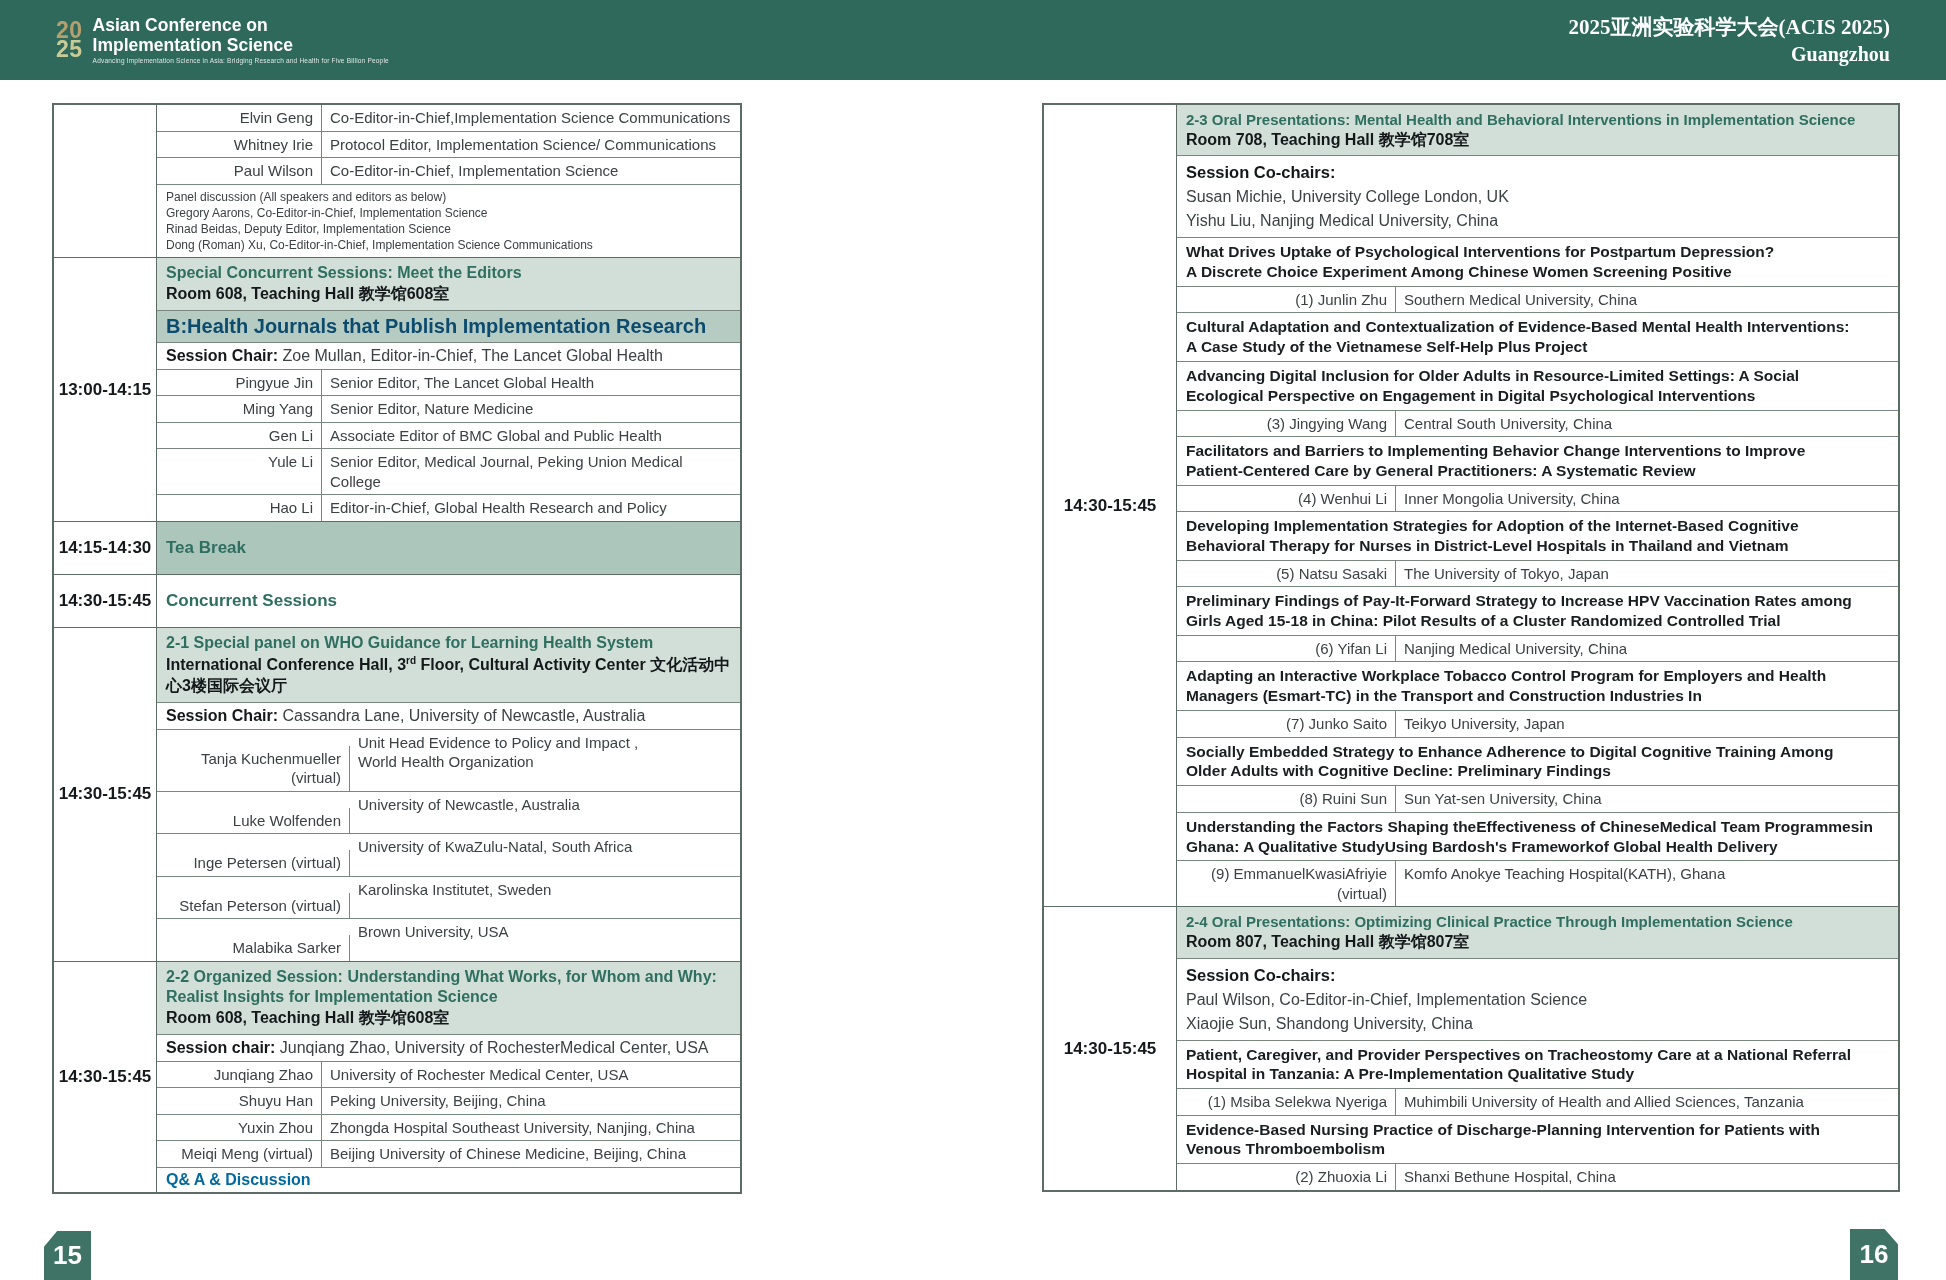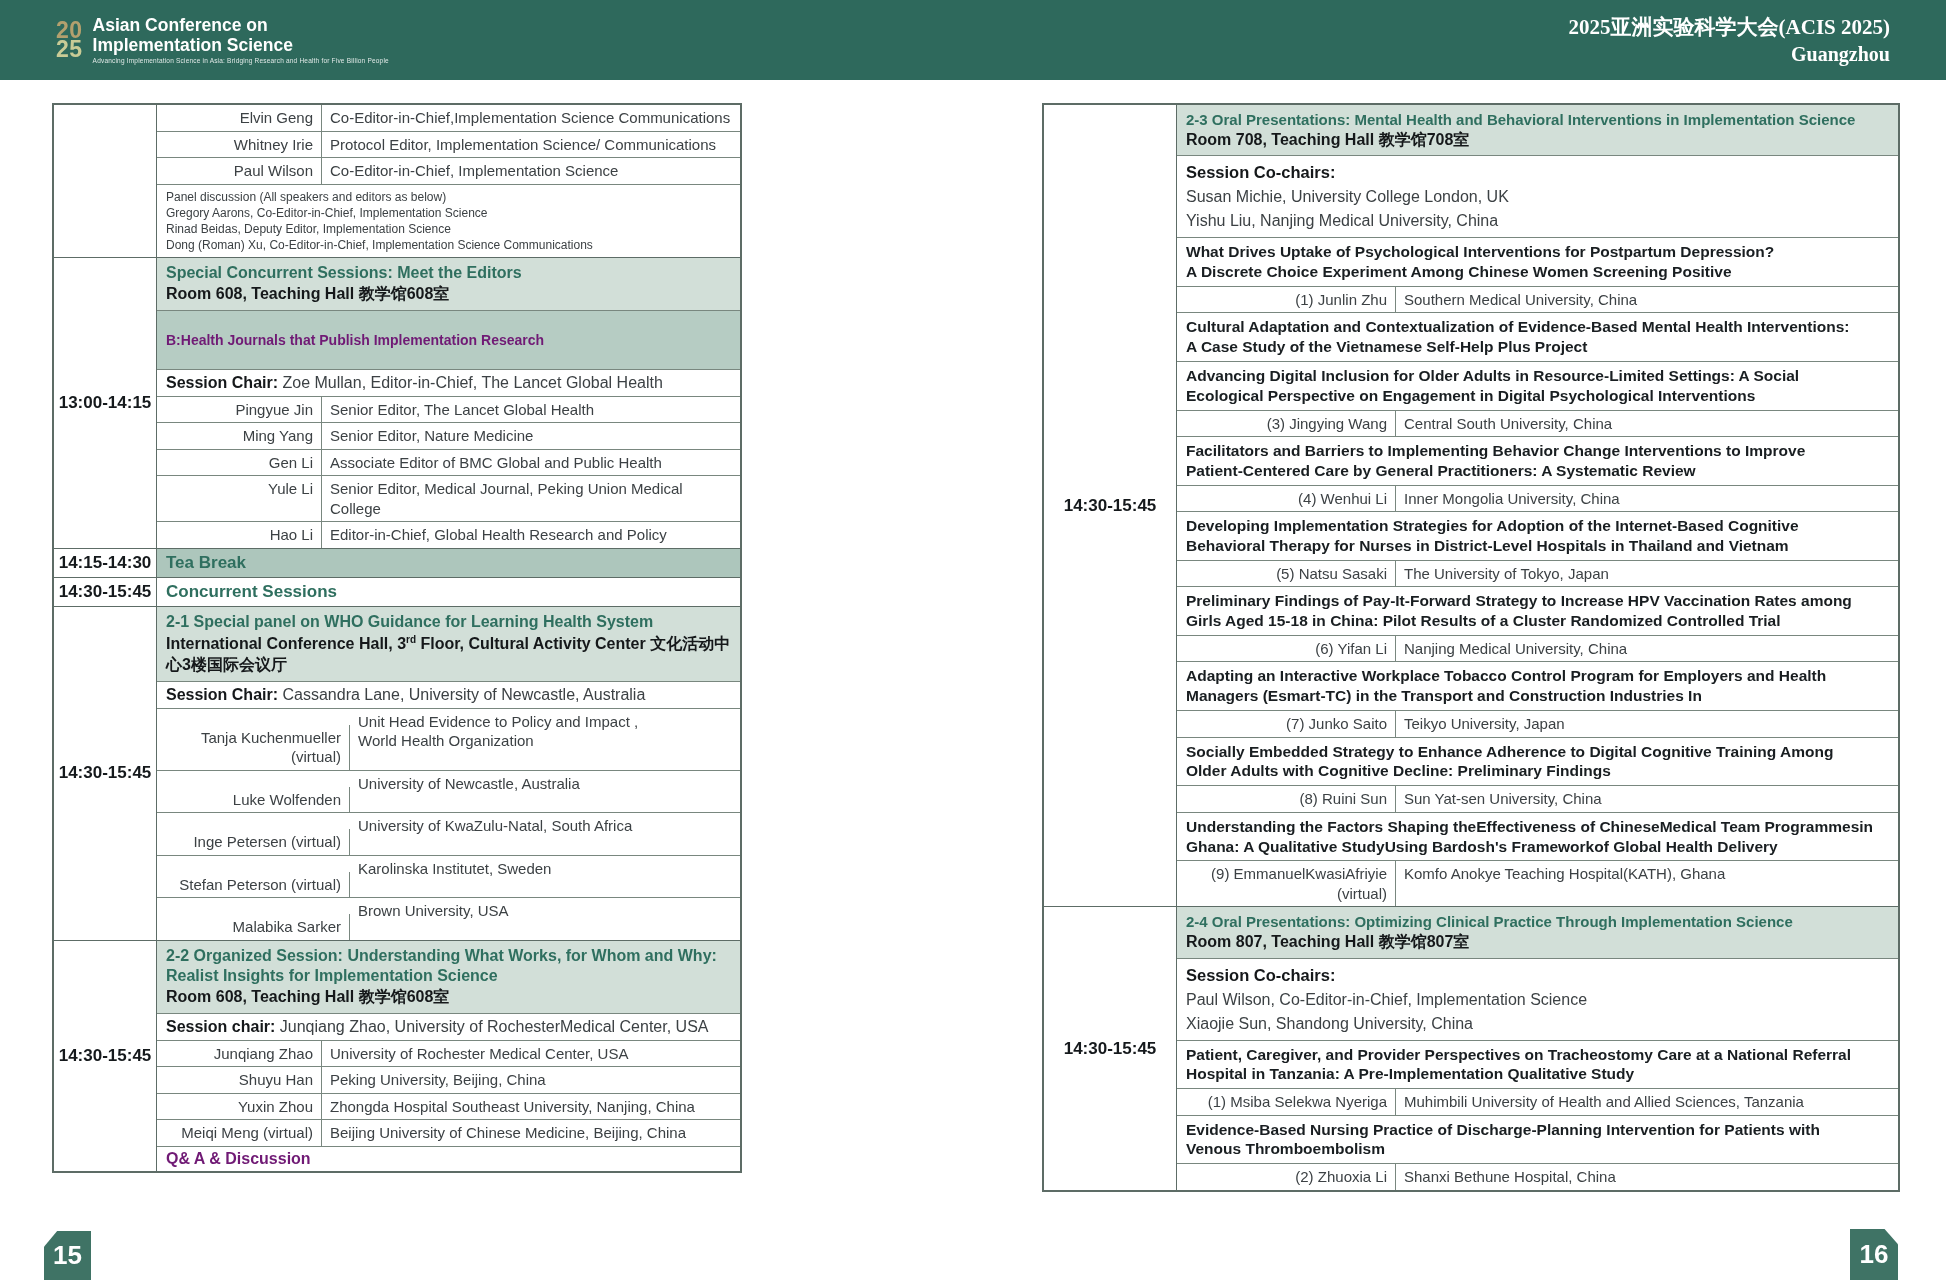--- a/index.html
+++ b/index.html
@@ -38,30 +38,30 @@
   .cell{padding:3px 8px;font-size:15px;color:var(--body);line-height:1.3;}
   .cell-name{width:148px;flex:0 0 auto;border-right:1px solid var(--innerborder);text-align:right;}
   #page-left .block:nth-child(5) .cell-name{width:176px;margin-top:16px;}
   #page-right .cell-name{width:202px;}
   .cell-affil{flex:1;min-width:0;}
   
   .session-header{background:var(--headerbg);padding:5px 9px;line-height:1.3;}
   .sess-title div{color:var(--green);font-weight:bold;font-size:16px;}
   #page-right .sess-title div{font-size:15px;}
   .sess-room div{color:#15181a;font-weight:bold;font-size:16px;}
-  .subsession-header{background:var(--subbg);font-weight:bold;font-size:14px;color:#701a75;padding:21px 9px;}
+  .subsession-header{background:var(--subbg);font-weight:bold;font-size:20px;color:#0c4a6e;padding:4px 9px;}
   .chair-row{padding:4px 9px;font-size:16px;color:var(--body);}
   .chair-label{font-weight:bold;color:#15181a;}
   .cochairs-row{padding:4px 9px;font-size:16px;line-height:1.5;color:var(--body);}
   .cochairs-row .chair-label{display:block;font-size:16.5px;}
-  .label-row{color:var(--green);font-weight:bold;font-size:17px;padding:4px 9px;}
+  .label-row{color:var(--green);font-weight:bold;font-size:17px;padding:16px 9px;}
   .label-row.greenbg{background:var(--teabg);}
   .title-row{font-weight:bold;padding:4px 9px;line-height:1.28;font-size:15.5px;color:#191e21;}
   .wide-row{padding:4px 9px;line-height:1.35;font-size:12px;color:var(--body);}
-  .qa-row{font-weight:bold;font-size:16px;color:#701a75;padding:3px 9px;}
+  .qa-row{font-weight:bold;font-size:16px;color:#0369a1;padding:3px 9px;}
   sup{font-size:10px;}
   
   .page-badge{position:absolute;background:var(--badge);color:#fff;font-weight:bold;font-size:26px;
     display:flex;align-items:center;justify-content:center;}
   .badge-left{left:44px;top:1231px;width:47px;height:49px;
     clip-path:polygon(0 32%,28% 0,100% 0,100% 100%,0 100%);}
   .badge-right{left:1850px;top:1229px;width:48px;height:51px;
     clip-path:polygon(0 0,72% 0,100% 30%,100% 100%,0 100%);}
 </style>
 </head>

